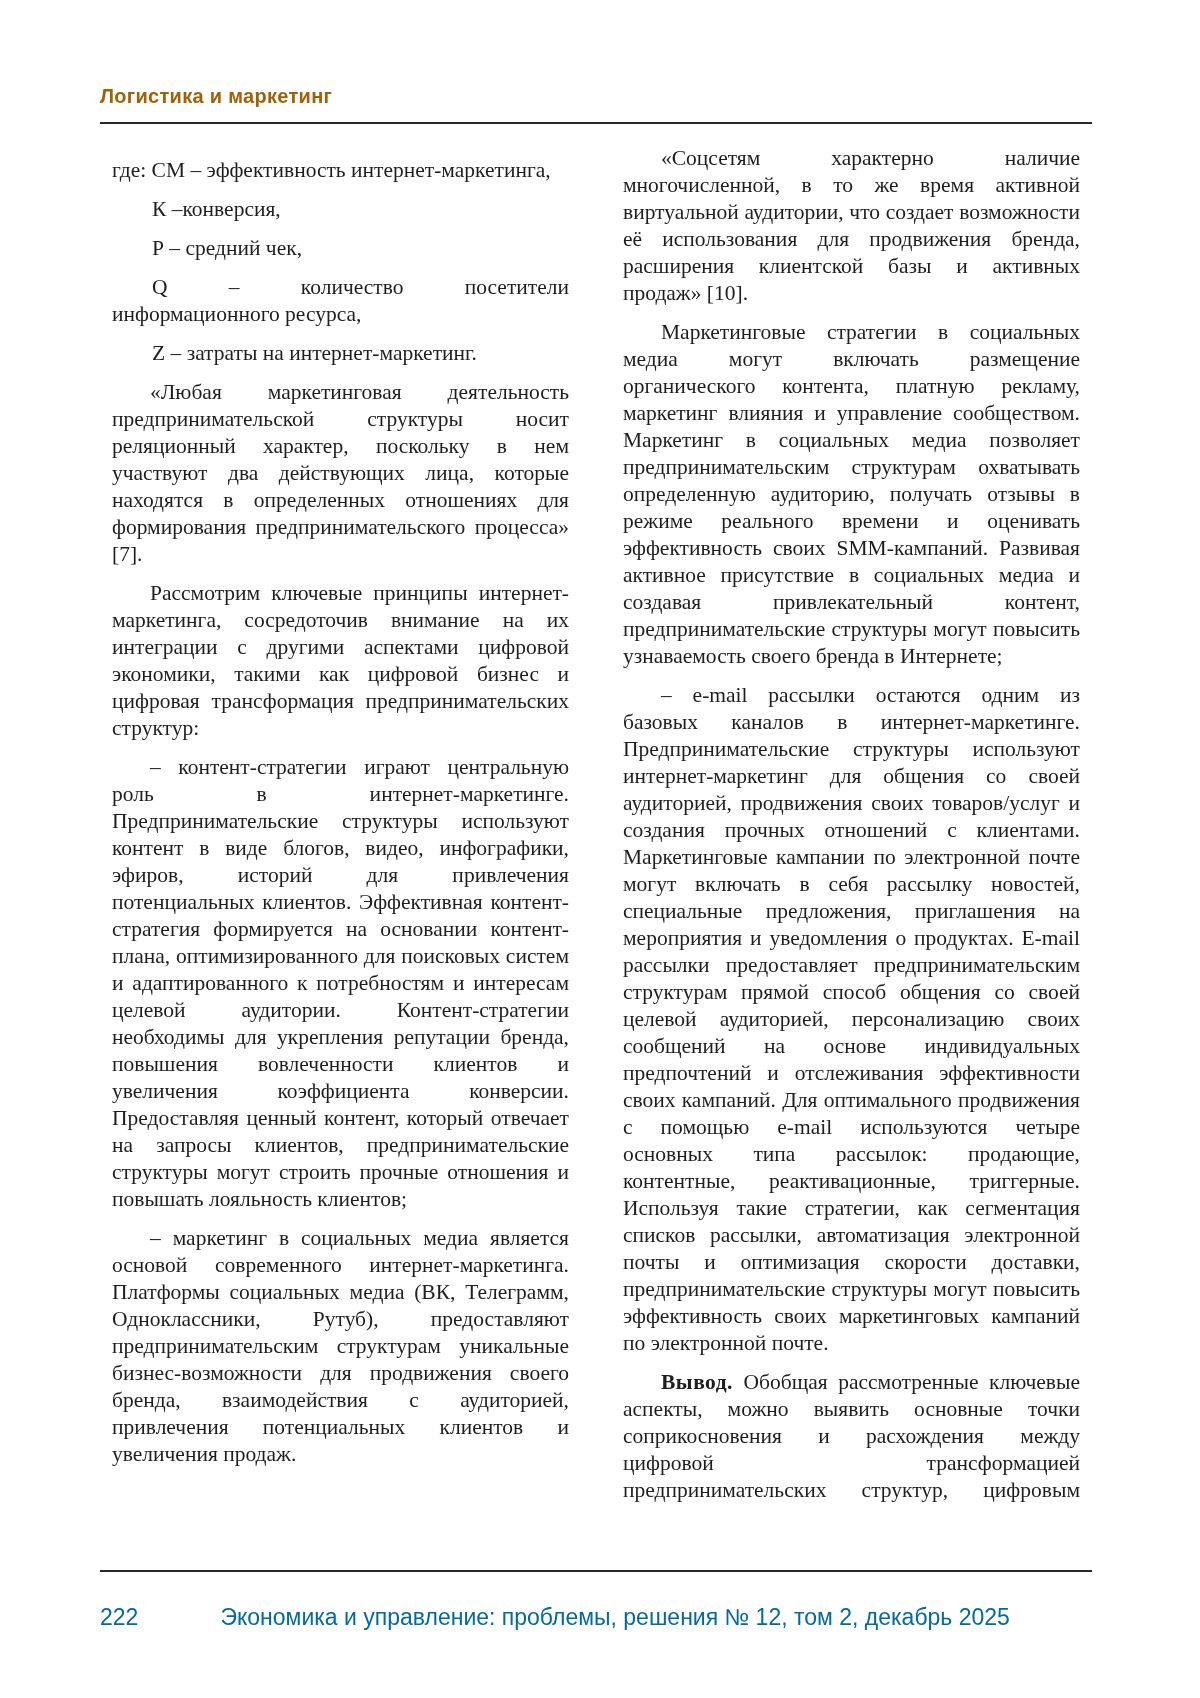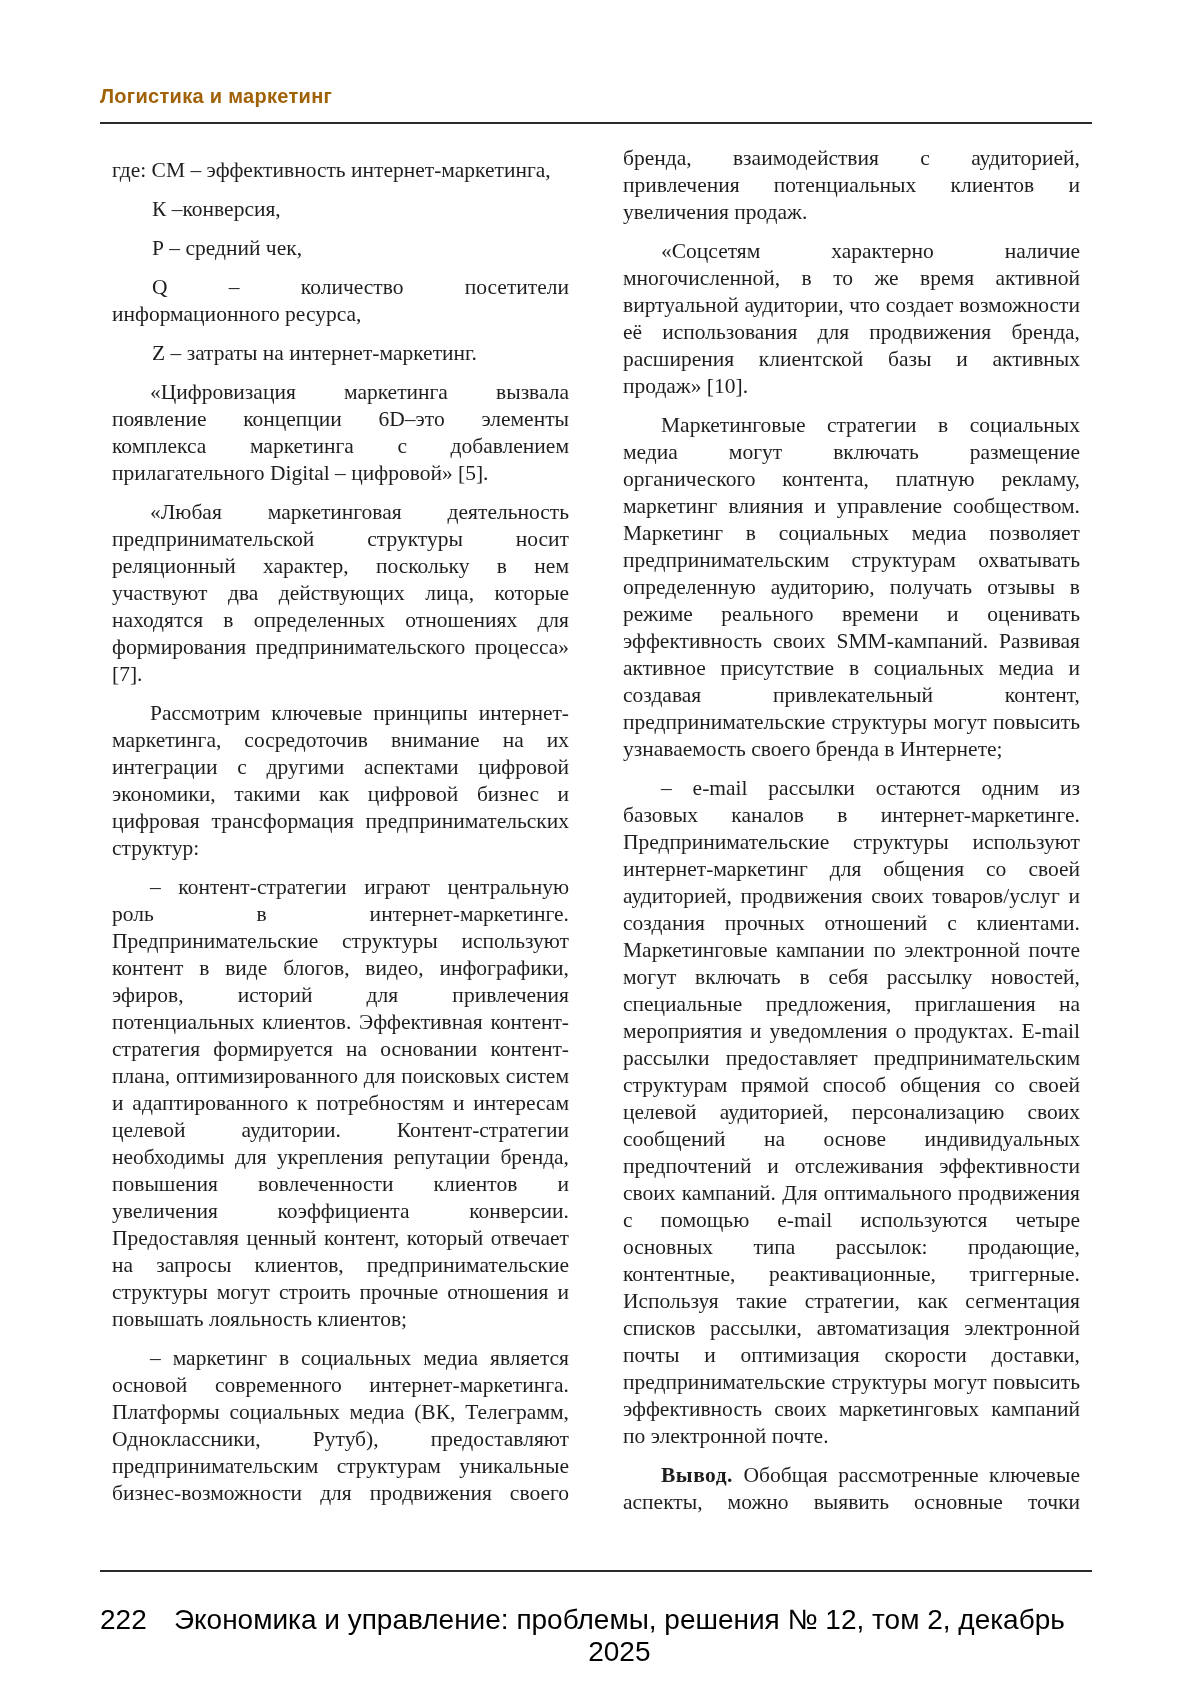--- a/index.html
+++ b/index.html
@@ -57,22 +57,22 @@
   .conclusion-lead {
     font-weight: bold;
     letter-spacing: 0.5px;
   }
   hr.foot-rule { margin-top: 48px; }
   .footer {
     display: flex;
     align-items: baseline;
     margin-top: 16px;
     font-family: "Liberation Sans", sans-serif;
-    font-size: 28px;
-    color: #000000;
+    font-size: 23px;
+    color: #0369a1;
   }
   .footer .pagenum { flex: 0 0 auto; }
   .footer .journal { flex: 1 1 auto; text-align: center; margin-top: 16px; }
 </style>
 </head>
 <body>
 
 <div class="page">
 
   <div class="running-head">Логистика и маркетинг</div>
@@ -80,21 +80,20 @@
   <hr class="head-rule">
 
   <div class="article" lang="ru">
 
     <p class="def first">где: СМ – эффективность интернет-маркетинга,</p>
     <p class="def">К –конверсия,</p>
     <p class="def">Р – средний чек,</p>
     <p class="def">Q – количество посетители информационного ресурса,</p>
     <p class="def">Z – затраты на интернет-маркетинг.</p>
 
-    <p>«Цифровизация маркетинга вызвала появление концепции 6D–это элементы комплекса маркетинга с добавлением прилагательного Digital – цифровой» [5].</p>
     <p>«Любая маркетинговая деятельность предпринимательской структуры носит реляционный характер, поскольку в нем участвуют два действующих лица, которые находятся в определенных отношениях для формирования предпринимательского процесса» [7].</p>
     <p>Рассмотрим ключевые принципы интернет-маркетинга, сосредоточив внимание на их интеграции с другими аспектами цифровой экономики, такими как цифровой бизнес и цифровая трансформация предпринимательских структур:</p>
     <p>– контент-стратегии играют центральную роль в интернет-маркетинге. Предпринимательские структуры используют контент в виде блогов, видео, инфографики, эфиров, историй для привлечения потенциальных клиентов. Эффективная контент-стратегия формируется на основании контент-плана, оптимизированного для поисковых систем и адаптированного к потребностям и интересам целевой аудитории. Контент-стратегии необходимы для укрепления репутации бренда, повышения вовлеченности клиентов и увеличения коэффициента конверсии. Предоставляя ценный контент, который отвечает на запросы клиентов, предпринимательские структуры могут строить прочные отношения и повышать лояльность клиентов;</p>
     <p>– маркетинг в социальных медиа является основой современного интернет-маркетинга. Платформы социальных медиа (ВК, Телеграмм, Одноклассники, Рутуб), предоставляют предпринимательским структурам уникальные бизнес-возможности для продвижения своего бренда, взаимодействия с аудиторией, привлечения потенциальных клиентов и увеличения продаж.</p>
     <p>«Соцсетям характерно наличие многочисленной, в то же время активной виртуальной аудитории, что создает возможности её использования для продвижения бренда, расширения клиентской базы и активных продаж» [10].</p>
     <p>Маркетинговые стратегии в социальных медиа могут включать размещение органического контента, платную рекламу, маркетинг влияния и управление сообществом. Маркетинг в социальных медиа позволяет предпринимательским структурам охватывать определенную аудиторию, получать отзывы в режиме реального времени и оценивать эффективность своих SMM-кампаний. Развивая активное присутствие в социальных медиа и создавая привлекательный контент, предпринимательские структуры могут повысить узнаваемость своего бренда в Интернете;</p>
     <p>– e-mail рассылки остаются одним из базовых каналов в интернет-маркетинге. Предпринимательские структуры используют интернет-маркетинг для общения со своей аудиторией, продвижения своих товаров/услуг и создания прочных отношений с клиентами. Маркетинговые кампании по электронной почте могут включать в себя рассылку новостей, специальные предложения, приглашения на мероприятия и уведомления о продуктах. E-mail рассылки предоставляет предпринимательским структурам прямой способ общения со своей целевой аудиторией, персонализацию своих сообщений на основе индивидуальных предпочтений и отслеживания эффективности своих кампаний. Для оптимального продвижения с помощью e-mail используются четыре основных типа рассылок: продающие, контентные, реактивационные, триггерные. Используя такие стратегии, как сегментация списков рассылки, автоматизация электронной почты и оптимизация скорости доставки, предпринимательские структуры могут повысить эффективность своих маркетинговых кампаний по электронной почте.</p>
 
     <p><b class="conclusion-lead">Вывод.</b> <span>Обобщая рассмотренные ключевые аспекты, можно выявить основные точки соприкосновения и расхождения между цифровой трансформацией предпринимательских структур, цифровым бизнесом и интернет-маркетингом. Сравнительный анализ, представленный в статье, помог лучше понять взаимосвязи между этими областями и выявить новые тенденции и общие проблемы. Прежде всего, важно отметить, что все три рассматриваемых аспекта тесно связаны с быстрым развитием цифровых технологий и влиянием оцифровки на все экономические системы. В этих областях основное внимание уделяется инновациям, адаптивности и поиску новых возможностей в постоянно меняющейся цифровой бизнес-среде. Кроме того, цифровая трансформация предпринимательских структур</span></p>
 

